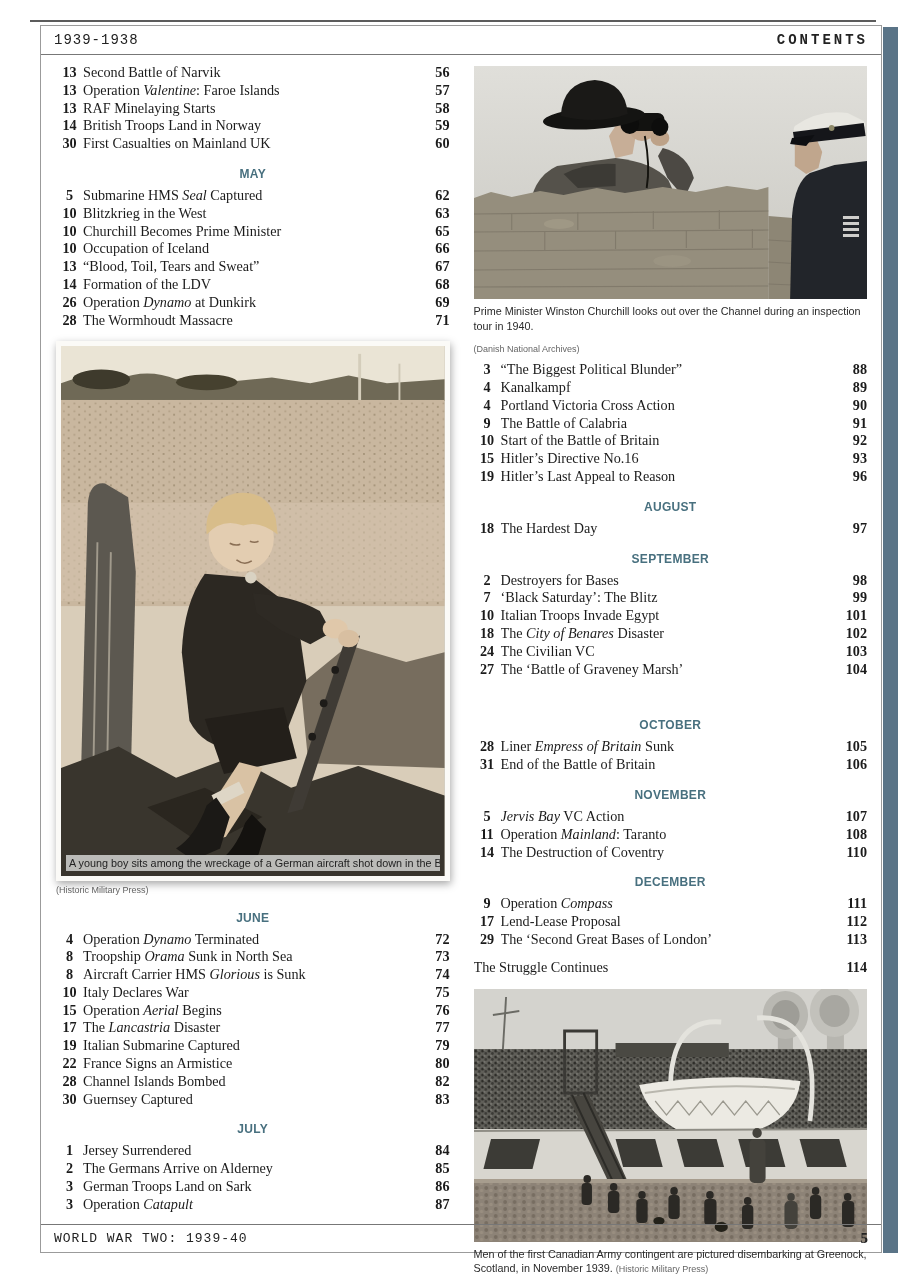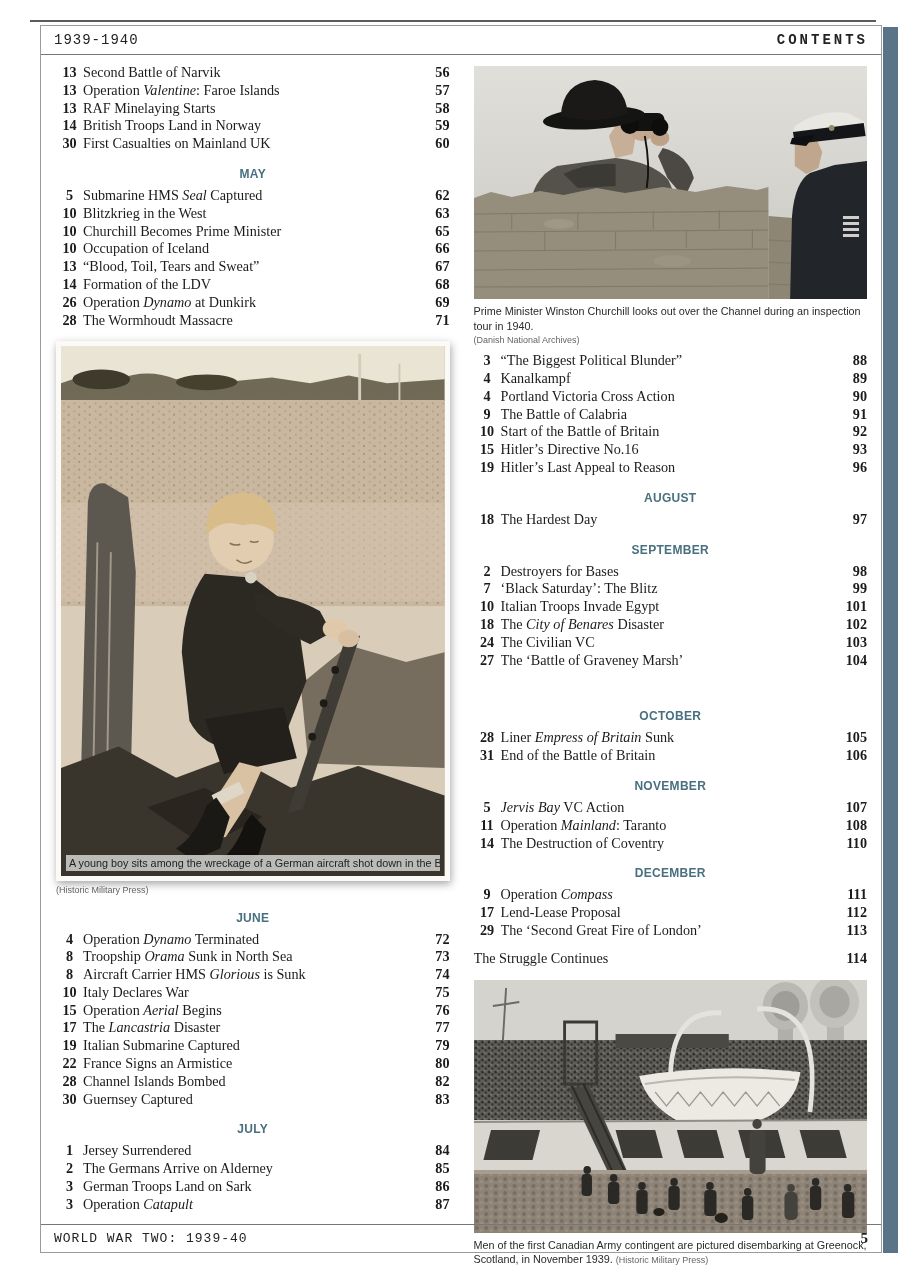--- a/index.html
+++ b/index.html
@@ -39,21 +39,21 @@
   .gap-top{margin-top:10px;}
   
   figure{margin:0;}
   .photo{position:relative;overflow:hidden;background:#cfcec9;}
   .photo svg{display:block;width:100%;height:100%;}
   .cap{
     font-family:"Liberation Sans","DejaVu Sans",sans-serif;font-size:10.8px;line-height:1.35;
     color:#2a2a2a;margin-top:5px;
   }
   .credit{font-size:9px;color:#666;}
-  .credit.block{display:block;margin-top:1px;}
+  .credit.block{display:block;margin-top:10px;}
   .churchill-fig{margin:2px 0 6px;}
   .churchill-fig .photo{height:233px;}
   .boy-fig{margin-top:12px;position:relative;}
   .boy-fig .photo{
     height:540px;border:5px solid #fbfaf7;box-sizing:border-box;
     box-shadow:1px 3px 8px rgba(0,0,0,.35);
   }
   .overlay-cap{
     position:absolute;left:5px;right:5px;bottom:5px;
     background:rgba(199,199,196,.92);color:#222;
@@ -66,21 +66,21 @@
 </style>
 </head>
 <body>
 
 <div class="top-edge"></div>
 <div class="band" style="background: rgb(90, 116, 135);"></div>
 
 <div class="sheet">
 
   <div class="hdr">
-    <span class="left">1939-1940</span>
+    <span class="left">1939-1938</span>
     <span class="right">CONTENTS</span>
   </div>
 
   <div class="content">
 
     <div class="col">
       <div class="toc-section">
           <div class="row">
             <span class="day">13</span>
             <span class="title">Second Battle of Narvik</span>
@@ -453,21 +453,21 @@
             <span class="title">Operation <i>Compass</i></span>
             <span class="pg">111</span>
           </div>
           <div class="row">
             <span class="day">17</span>
             <span class="title">Lend-Lease Proposal</span>
             <span class="pg">112</span>
           </div>
           <div class="row">
             <span class="day">29</span>
-            <span class="title">The ‘Second Great Fire of London’</span>
+            <span class="title">The ‘Second Great Bases of London’</span>
             <span class="pg">113</span>
           </div>
         </div>
       <div class="toc-section gap-top">
           <div class="row">
             <span class="title">The Struggle Continues</span>
             <span class="pg">114</span>
           </div>
         </div>
 

